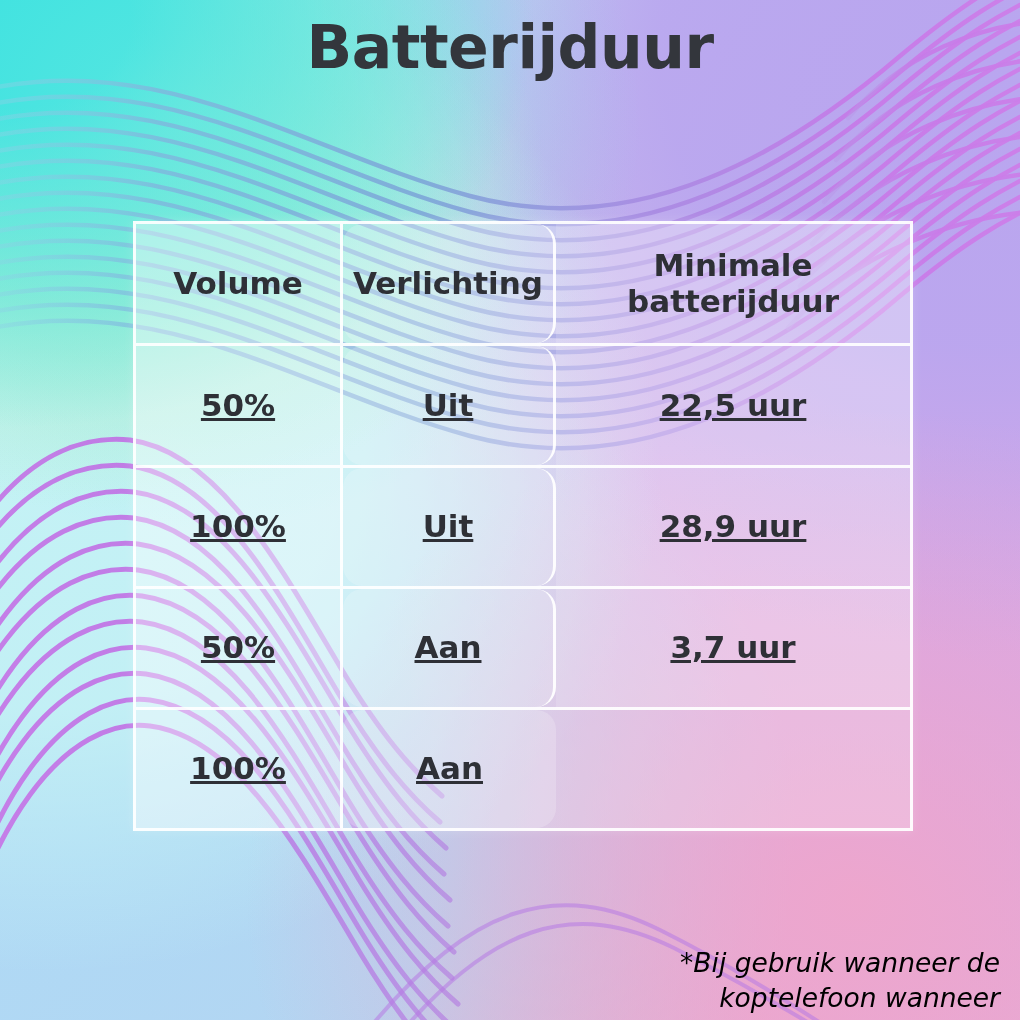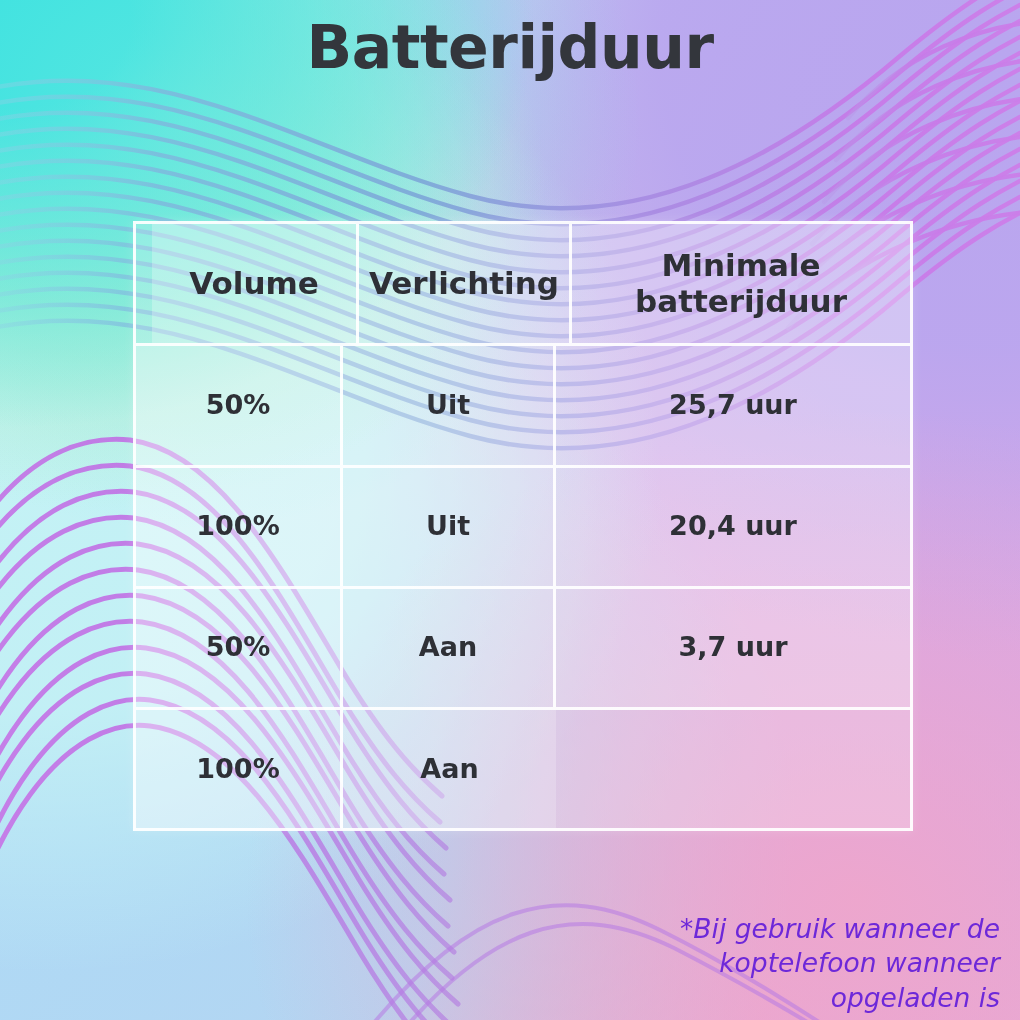--- a/index.html
+++ b/index.html
@@ -81,57 +81,57 @@
     background: rgba(255,255,255,0.22);
     box-shadow: 0 0 10px rgba(255,255,255,0.18);
   }
   .trow {
     display: flex;
     flex: 1 1 0;
     border-bottom: 3px solid rgba(255,255,255,0.92);
     box-sizing: border-box;
   }
   .trow:last-child { border-bottom: none; }
-  .trow.header-row { flex: 1.01 1 0; padding-left: 16px; }
+  .trow.header-row { flex: 1.01 1 0; }
 
   .tcell {
     display: flex;
     align-items: center;
     justify-content: center;
     text-align: center;
     box-sizing: border-box;
     border-right: 3px solid rgba(255,255,255,0.92);
     color: #2e3036;
     font-family: "DejaVu Sans", sans-serif;
     font-weight: 700;
     padding: 4px 8px;
     line-height: 1.14;
   }
   .tcell:last-child { border-right: none; }
 
   .col-volume      { flex: 0 0 207px; background: rgba(255,255,255,0.26); }
-  .col-verlichting { flex: 0 0 213px; background: rgba(255,255,255,0.20); }
+  .col-verlichting { flex: 0 0 213px; background: rgba(255,255,255,0.20); border-radius: 20px; }
   .col-duur        { flex: 1 1 auto;  background: rgba(255,255,255,0.16); }
 
   .header-row .tcell { font-size: 31px; }
-  .trow:not(.header-row) .tcell { font-size: 27px; }
+  .trow:not(.header-row) .tcell { font-size: 31px; text-decoration: underline; }
   .header-row .col-duur { font-size: 31px; }
 
   
   #footnote {
     position: absolute;
     right: 20px;
     bottom: 5px;
     width: 420px;
     text-align: right;
     font-family: "DejaVu Sans", sans-serif;
     font-style: italic;
     font-size: 26.5px;
     line-height: 1.30;
-    color: #6d28d9;
+    color: #000000;
     z-index: 6;
   }
   #footnote .fl { display: block; white-space: nowrap; }
 </style>
 </head>
 <body>
 
 <div id="bg-root">
   <div class="bg-layer" id="bg-base"></div>
   <div class="bg-layer" id="bg-bloom"></div>
@@ -221,39 +221,38 @@
       <span>
         <span>Minimale</span><br>
         <span>batterijduur</span>
       </span>
     </div>
   </div>
 
   <div class="trow">
     <div class="tcell col-volume">50%</div>
     <div class="tcell col-verlichting">Uit</div>
-    <div class="tcell col-duur">25,7 uur</div>
+    <div class="tcell col-duur">22,5 uur</div>
   </div>
 
   <div class="trow">
     <div class="tcell col-volume">100%</div>
     <div class="tcell col-verlichting">Uit</div>
-    <div class="tcell col-duur">20,4 uur</div>
+    <div class="tcell col-duur">28,9 uur</div>
   </div>
 
   <div class="trow">
     <div class="tcell col-volume">50%</div>
     <div class="tcell col-verlichting">Aan</div>
     <div class="tcell col-duur">3,7 uur</div>
   </div>
 
   <div class="trow">
     <div class="tcell col-volume">100%</div>
     <div class="tcell col-verlichting">Aan</div>
   </div>
 
 </div>
 
 <div id="footnote">
   <span class="fl">*Bij gebruik wanneer de</span>
   <span class="fl">koptelefoon wanneer</span>
-  <span class="fl">opgeladen is</span>
 </div>
 
 </body></html>

